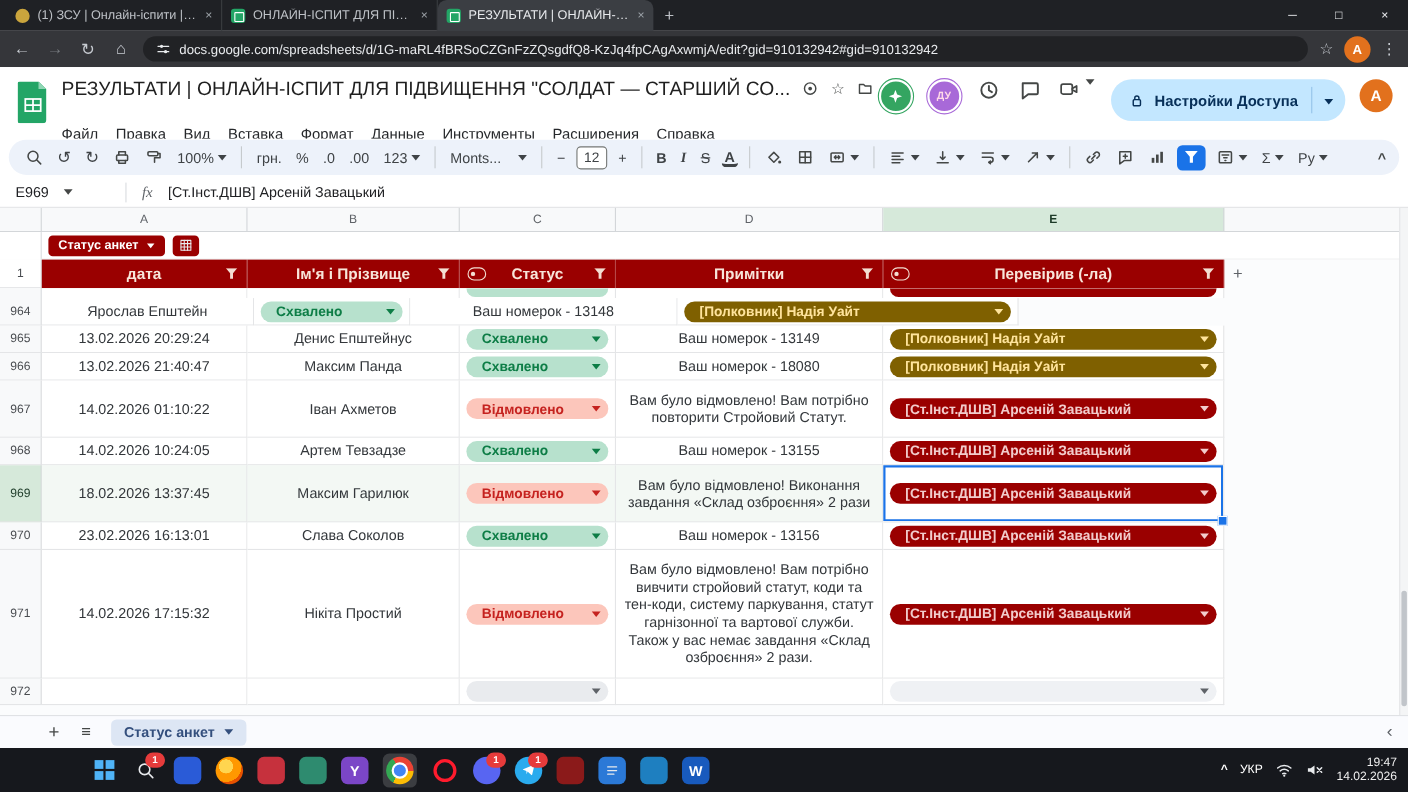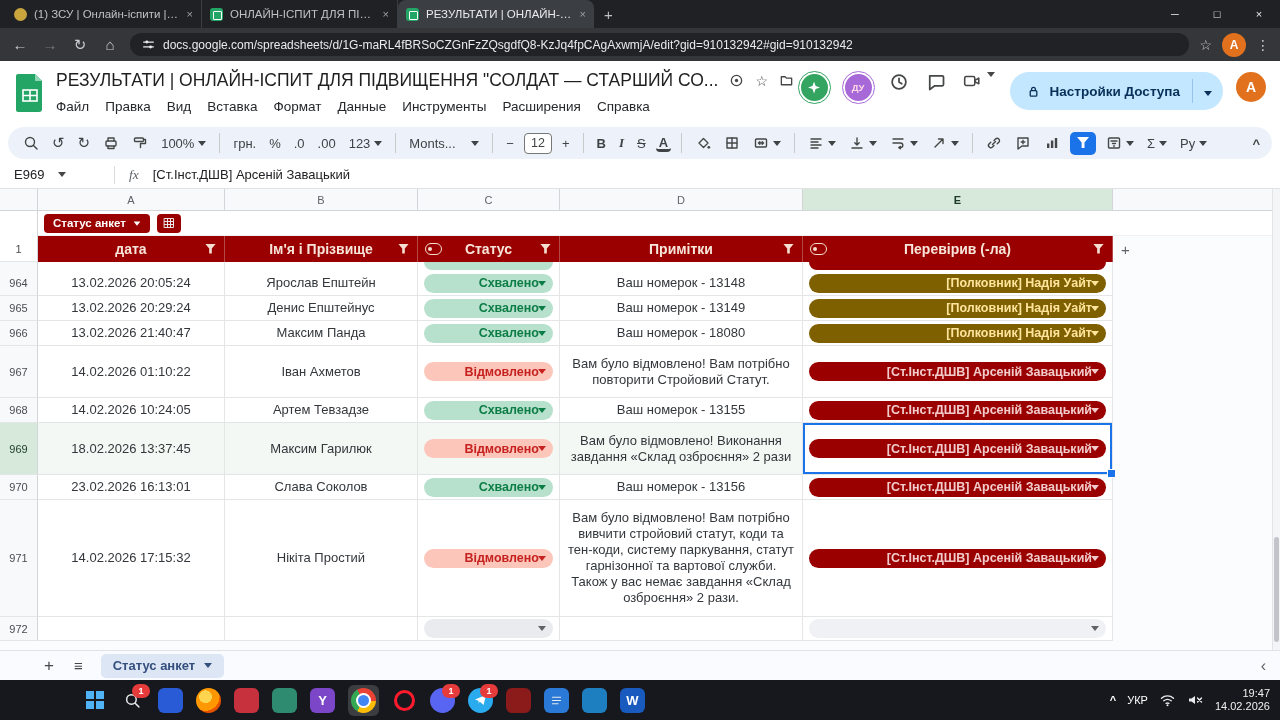--- a/index.html
+++ b/index.html
@@ -39,21 +39,21 @@
     display:flex;align-items:center;justify-content:center;}
   .kebab{color:#c7cbd1;font-size:14px;}
 
   
   .docbar{position:absolute;top:61px;left:0;width:1280px;height:65px;background:#fff;}
   .slogo{position:absolute;left:16px;top:13px;}
   .titleblock{position:absolute;left:56px;top:9px;}
   .doc-title-row{display:flex;align-items:center;gap:11px;}
   .doc-title{font-size:17.5px;color:#1f1f1f;white-space:nowrap;}
   .tico{color:#444746;font-size:14px;}
-  .menubar{display:flex;margin-top:5px;margin-left:-8px;}
+  .menubar{display:flex;margin-top:20px;margin-left:-8px;}
   .menuitem{font-size:13.5px;color:#26282b;padding:3px 8px;border-radius:4px;}
   .hdr-right{position:absolute;right:14px;top:11px;display:flex;align-items:flex-start;gap:13px;}
   .pres{width:27px;height:27px;border-radius:50%;display:flex;align-items:center;justify-content:center;}
   .pres.green{background:#34a561;border:2px solid #fff;outline:1.5px solid #34a561;}
   .pres.purple{background:#a869d8;color:#ffd9e8;font-size:9.5px;font-weight:700;border:2px solid #fff;outline:1.5px solid #a869d8;}
   .star4{width:12px;height:12px;background:#fff;
     clip-path:polygon(50% 0,63% 37%,100% 50%,63% 63%,50% 100%,37% 63%,0 50%,37% 37%);}
   .hico{width:24px;display:flex;justify-content:center;}
   .sharepill{height:38px;border-radius:19px;background:#c3e7ff;display:flex;align-items:center;color:#083059;}
   .sharemain{display:flex;align-items:center;gap:9px;padding:0 12px 0 16px;font-size:13.5px;font-weight:600;}
@@ -99,21 +99,21 @@
 
   
   .gridarea{position:absolute;top:211px;left:0;width:1272px;height:439px;background:#fbfcfd;overflow:hidden;}
   .r{display:flex;}
   .cn{width:38px;background:#f8f9fa;border-right:1px solid #d3d6d9;border-bottom:1px solid #e4e5e7;
     box-sizing:border-box;display:flex;align-items:center;justify-content:center;font-size:11px;color:#494c50;}
   .cell{background:#fff;border-right:1px solid #e4e5e7;border-bottom:1px solid #e4e5e7;box-sizing:border-box;
     display:flex;align-items:center;justify-content:center;font-size:13px;color:#33373b;text-align:center;
     padding:0 6px;line-height:16px;position:relative;}
   .h25{height:25px}.h24{height:24px}.h52{height:52px}.h117{height:117px}.hsliver{height:9px}.hhdr{height:26px}.hstrip{height:25px}
-  .chip{position:relative;display:flex;align-items:center;justify-content:flex-end;border-radius:10px;height:19px;
+  .chip{position:relative;display:flex;align-items:center;justify-content:flex-start;border-radius:10px;height:19px;
     font-size:12.5px;font-weight:600;width:100%;padding:0 14px;box-sizing:border-box;white-space:nowrap;}
   .chip .tri{position:absolute;right:7px;top:7px;}
   .chip.green{background:#b7e1cd;color:#0d7d46;}
   .chip.salmon{background:#fcc6bb;color:#c5221f;}
   .chip.brown{background:#7f6000;color:#ffe49c;}
   .chip.darkred{background:#9a0000;color:#f2cccc;}
   .chip.gray{background:#e9ebee;color:#5f6368;}
   .chip.graylight{background:#eff1f4;color:#5f6368;}
   .hsliver .cell{align-items:flex-start;overflow:hidden;border-bottom:none;}
   .slivchip{height:8px;border-radius:0 0 9px 9px;width:100%;}
@@ -506,21 +506,20 @@
         <span class="slivchip green"></span>
       </div>
     <div class="cell wd"></div>
     <div class="cell we">
         <span class="slivchip darkred"></span>
       </div>
   </div>
 
   <div class="r h25">
     <div class="cn">964</div>
-    <div class="cell wa">13.02.2026 20:05:24</div>
     <div class="cell wb">Ярослав Епштейн</div>
     <div class="cell wc">
       <span class="chip green">
           <span>Схвалено</span>
           <span class="tri"></span>
         </span>
     </div>
     <div class="cell wd">Ваш номерок - 13148</div>
     <div class="cell we">
       <span class="chip brown">

